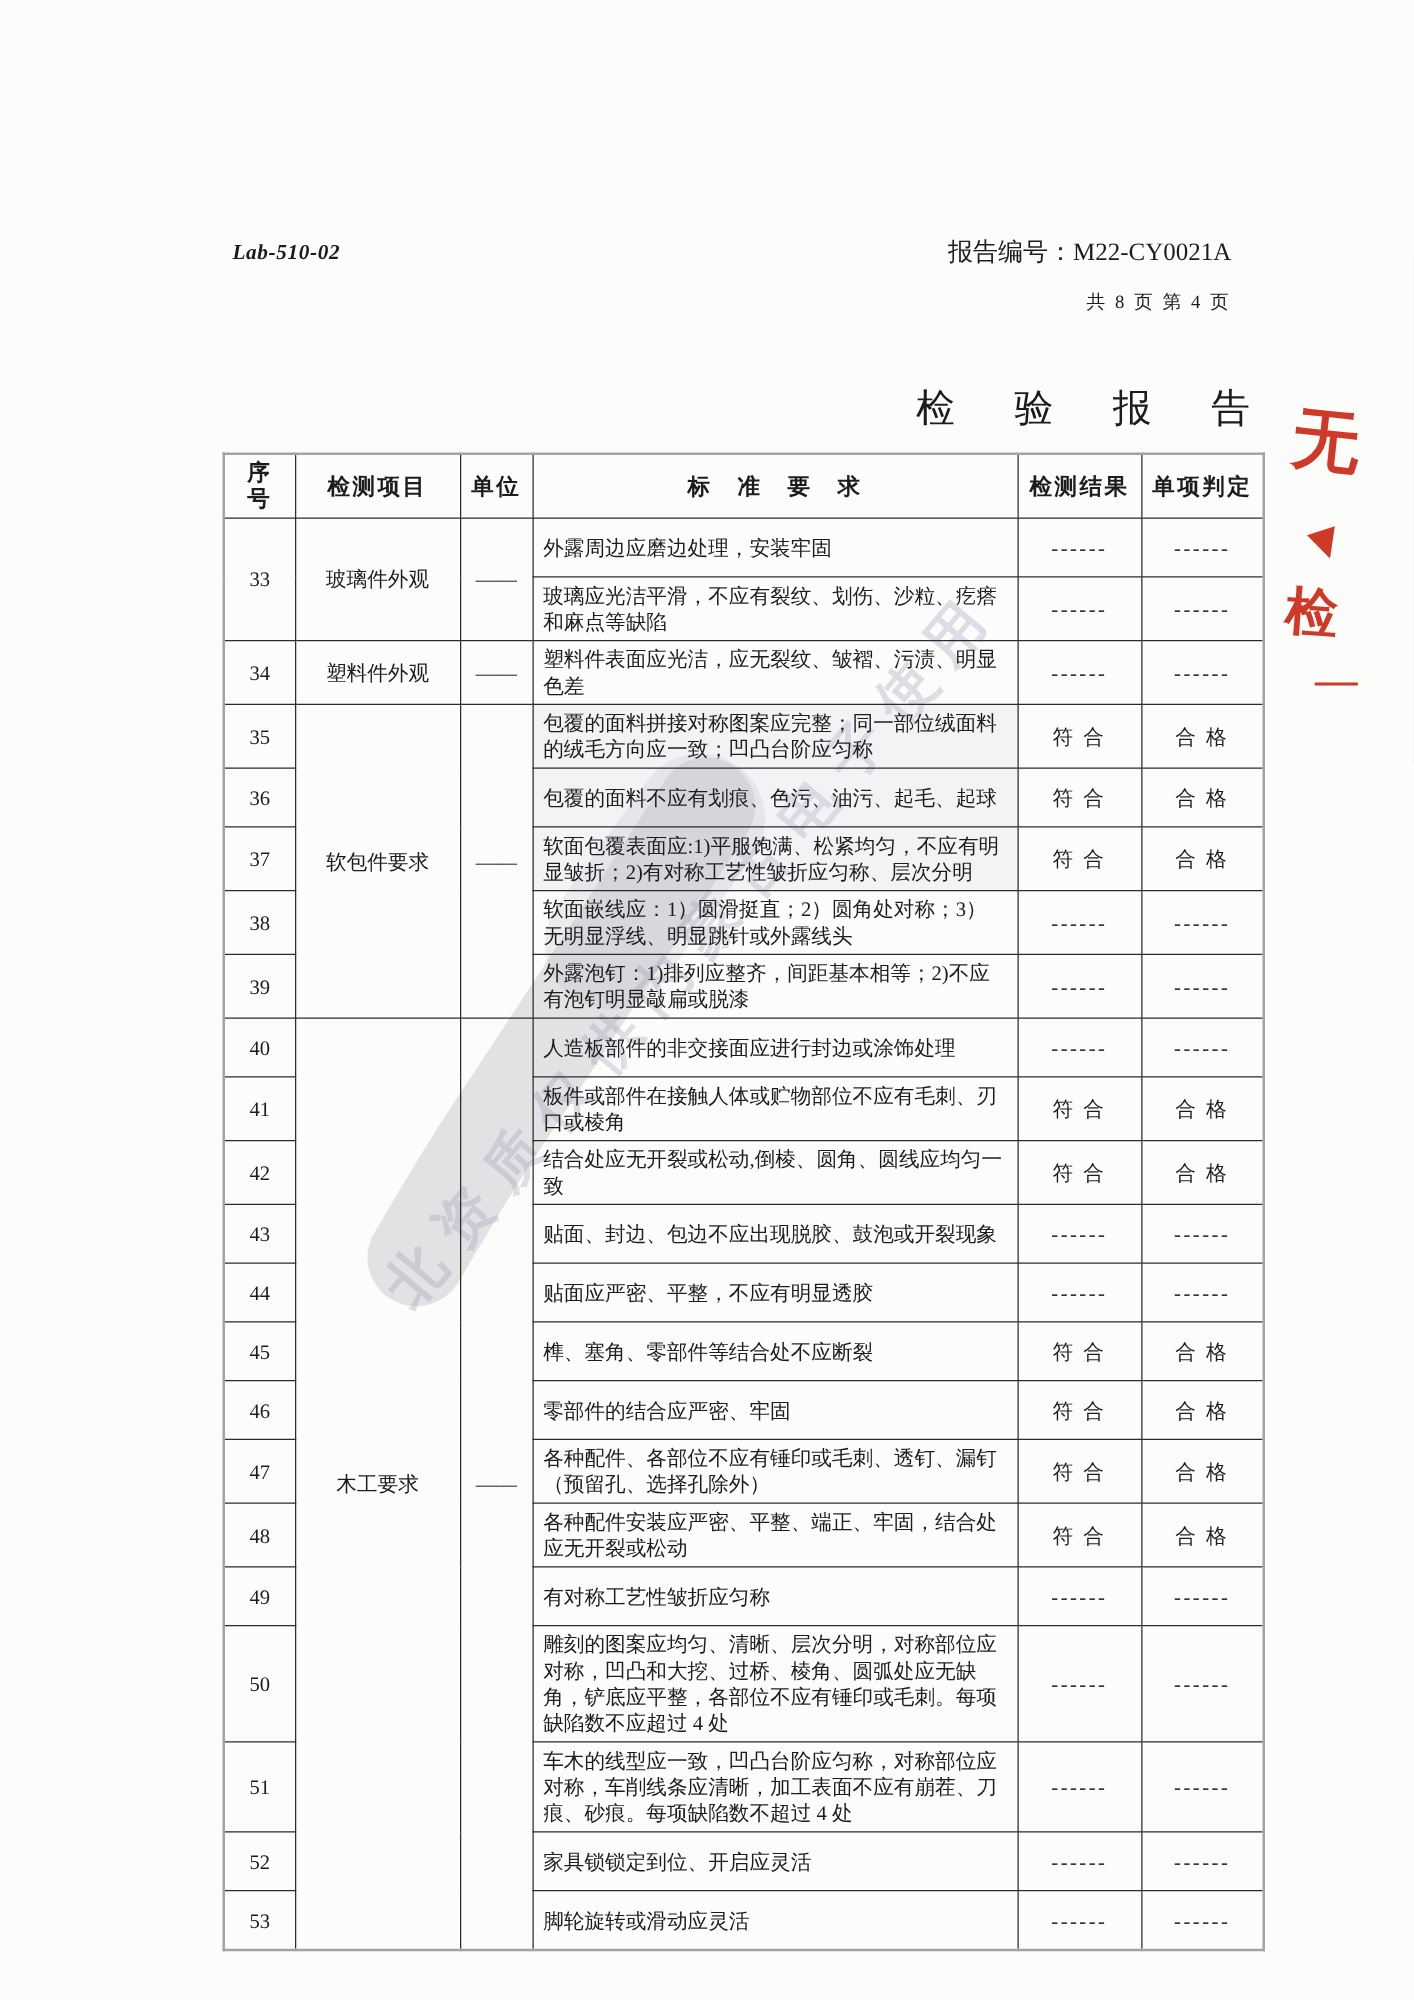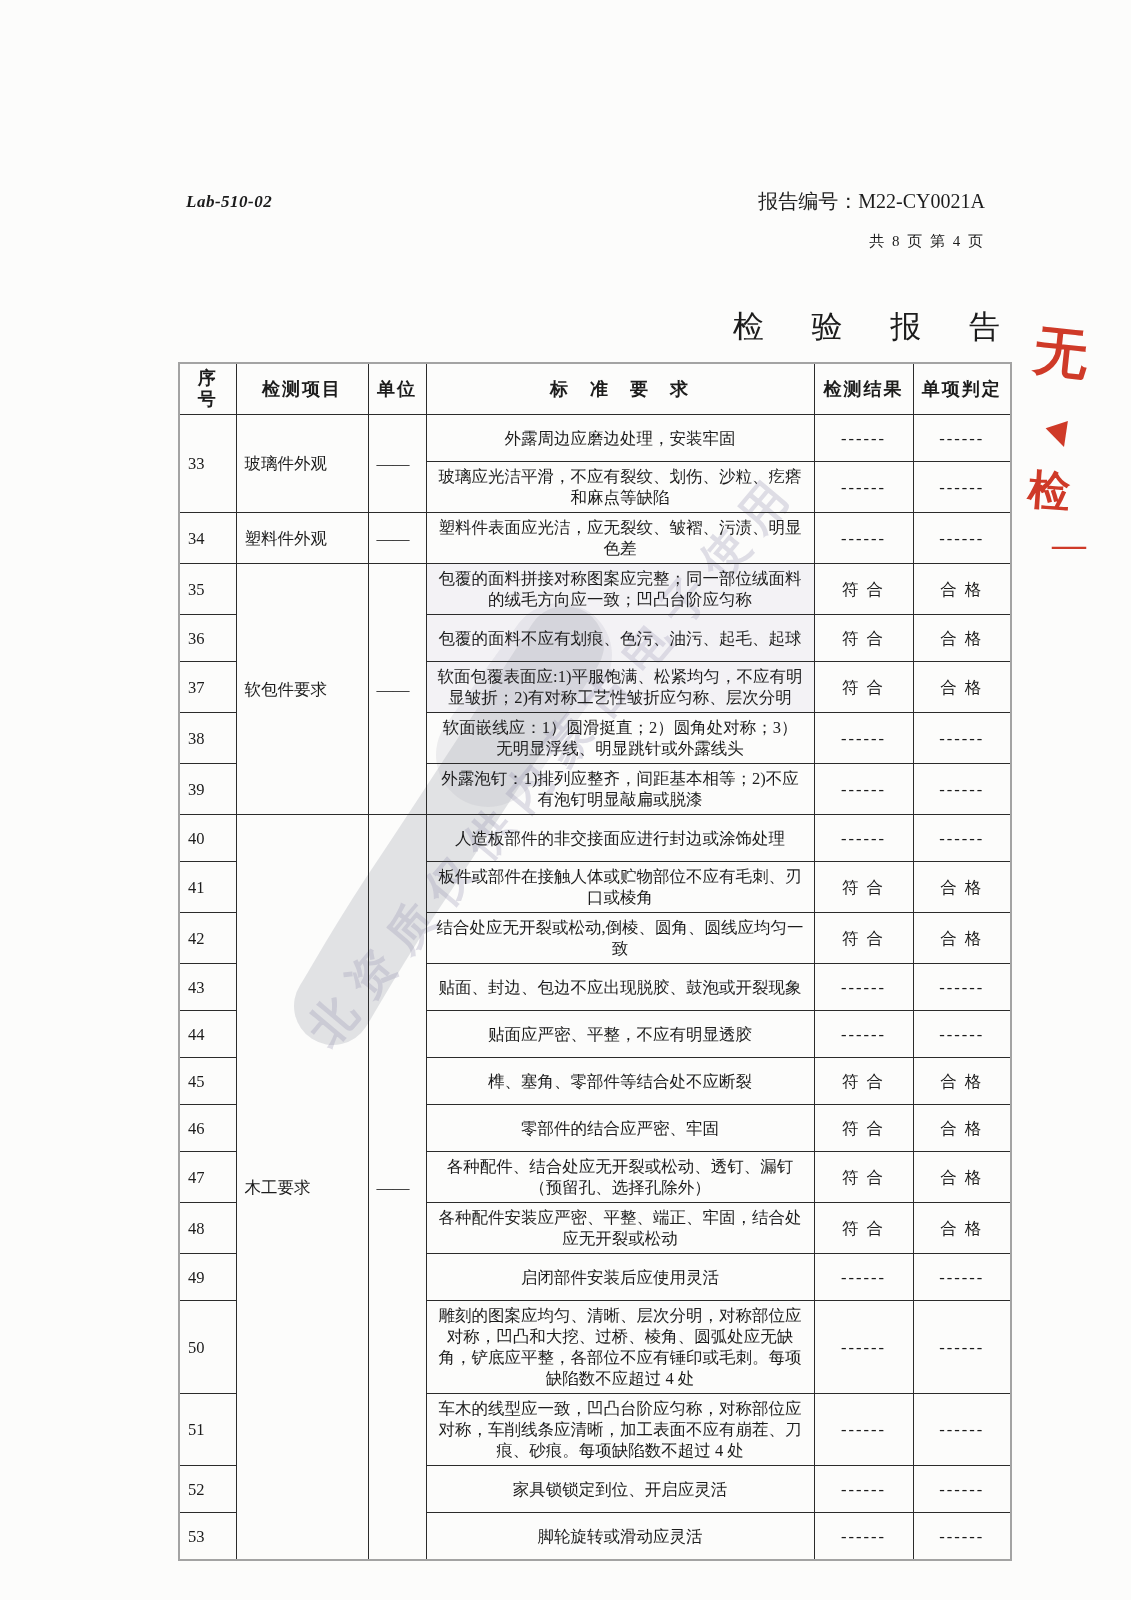--- a/index.html
+++ b/index.html
@@ -39,22 +39,22 @@
     position:absolute;left:178px;top:362px;width:832px;
     border-collapse:collapse;table-layout:fixed;
     font-size:16.5px;line-height:21px;
   }
   table.report td,table.report th{
     border:1px solid #2b2b2b;padding:4px 8px;height:38px;
     vertical-align:middle;font-weight:normal;word-break:break-all;
   }
   table.report{border:2px solid #a3a3a3;}
   table.report th{font-size:18px;font-weight:600;letter-spacing:2px;text-align:center;height:30px;}
-  td.c{padding:4px 2px;}
-  td.req{text-align:center;}
+  td.c{text-align:center;padding:4px 2px;}
+  td.req{text-align:left;}
   td.res{text-align:center;letter-spacing:2px;}
   td.unit{letter-spacing:0;}
   td.tint{background:rgba(205,202,224,0.18);}
 </style>
 </head>
 <body>
 
 <div class="page">
 
   <svg class="swoosh-svg" width="1131" height="1600">
@@ -190,33 +190,33 @@
       <td class="res">合 格</td>
     </tr>
     <tr>
       <td class="c">46</td>
       <td class="req">零部件的结合应严密、牢固</td>
       <td class="res">符 合</td>
       <td class="res">合 格</td>
     </tr>
     <tr>
       <td class="c">47</td>
-      <td class="req">各种配件、结合处应无开裂或松动、透钉、漏钉（预留孔、选择孔除外）</td>
+      <td class="req">各种配件、各部位不应有锤印或毛刺、透钉、漏钉（预留孔、选择孔除外）</td>
       <td class="res">符 合</td>
       <td class="res">合 格</td>
     </tr>
     <tr>
       <td class="c">48</td>
       <td class="req">各种配件安装应严密、平整、端正、牢固，结合处应无开裂或松动</td>
       <td class="res">符 合</td>
       <td class="res">合 格</td>
     </tr>
     <tr>
       <td class="c">49</td>
-      <td class="req">启闭部件安装后应使用灵活</td>
+      <td class="req">有对称工艺性皱折应匀称</td>
       <td class="res">------</td>
       <td class="res">------</td>
     </tr>
     <tr>
       <td class="c">50</td>
       <td class="req">雕刻的图案应均匀、清晰、层次分明，对称部位应对称，凹凸和大挖、过桥、棱角、圆弧处应无缺角，铲底应平整，各部位不应有锤印或毛刺。每项缺陷数不应超过 4 处</td>
       <td class="res">------</td>
       <td class="res">------</td>
     </tr>
     <tr>

